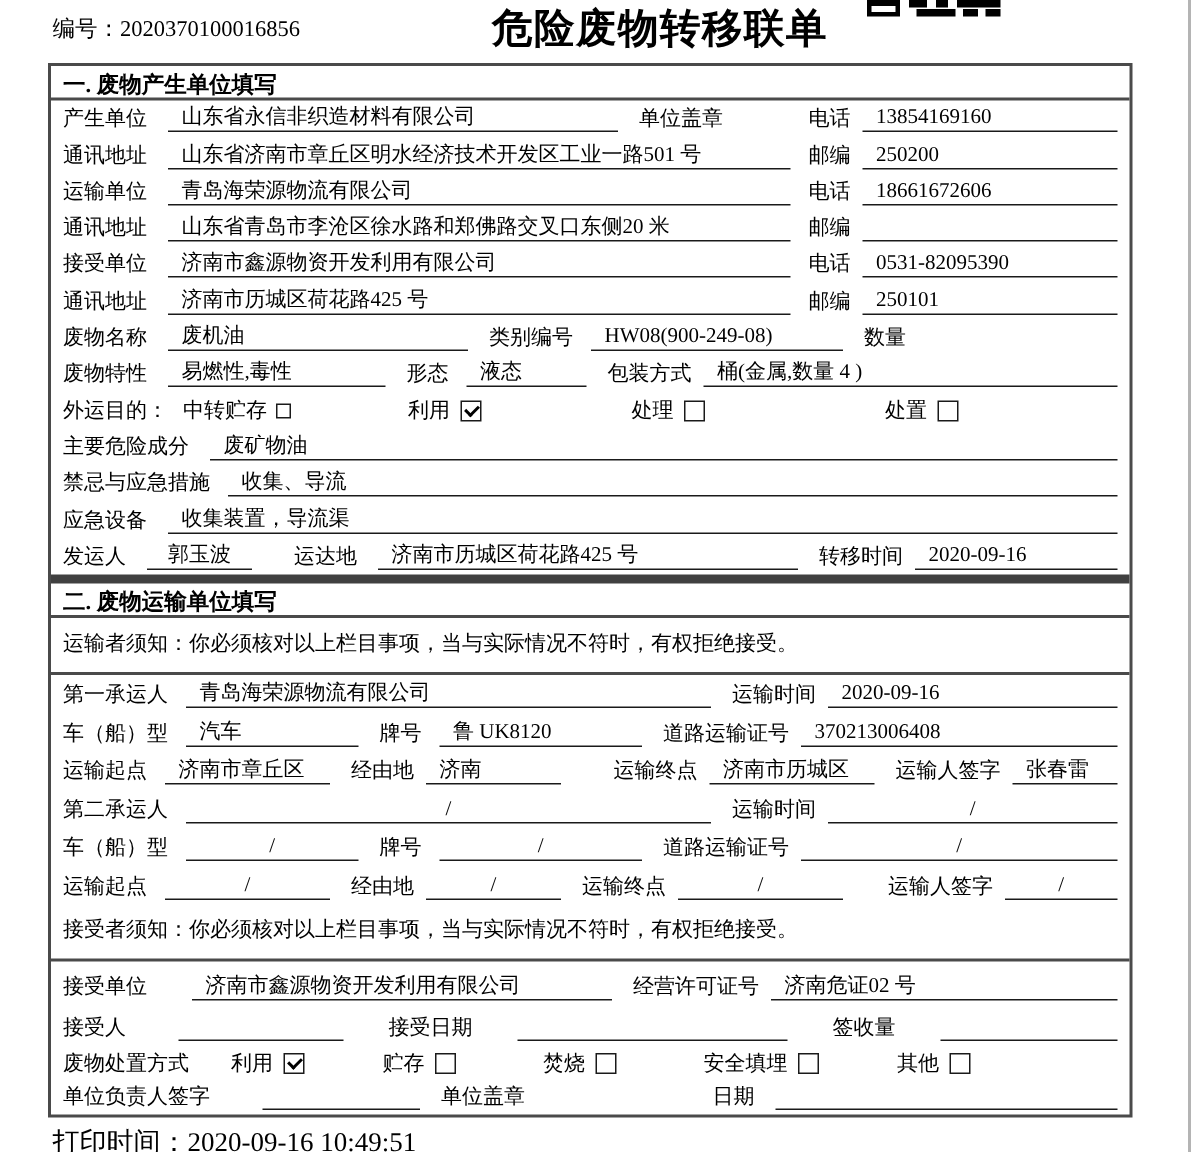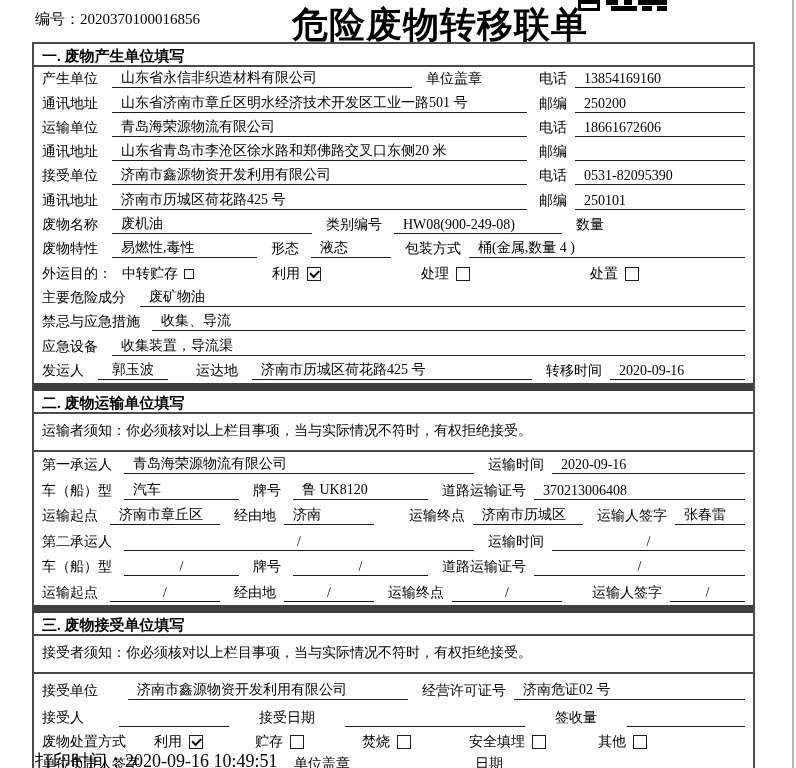--- a/index.html
+++ b/index.html
@@ -3,34 +3,34 @@
 <meta charset="utf-8">
 <style>
   html,body{margin:0;padding:0;}
   body{
     width:796px;height:768px;background:#ffffff;color:#000;
     font-family:"Liberation Serif","DejaVu Serif",serif;
     font-size:14px;position:relative;overflow:hidden;
   }
   .serial{position:absolute;left:35px;top:10px;font-size:15px;white-space:nowrap;}
   .title{position:absolute;left:140px;top:1px;width:600px;text-align:center;
-         font-size:36px;font-weight:bold;letter-spacing:1px;}
+         font-size:27px;font-weight:bold;letter-spacing:1px;}
   .page-edge{position:absolute;right:2px;top:0;width:2px;height:768px;background:#b4b4b4;}
 
   
   .qr{position:absolute;left:578px;top:0;width:90px;height:11px;}
   .qr .sq{position:absolute;left:0;top:0;width:22px;height:11px;box-sizing:border-box;
           border:3px solid #000;border-top-width:4px;background:#fff;}
   .qr .b{position:absolute;background:#000;}
 
   .form{position:absolute;left:32px;top:42px;width:723px;box-sizing:border-box;
         border:2px solid #4a4a4a;background:#fff;}
   .sec-head{font-weight:bold;font-size:15px;padding:3px 8px 2px;height:16px;
             border-bottom:2px solid #4a4a4a;white-space:nowrap;}
-  .sec-head.bt{border-top:8px solid #404040;}
+  .sec-head.bt{border-top:6px solid #404040;}
   .notice{padding:8px 8px 10px;border-bottom:2px solid #4a4a4a;white-space:nowrap;}
 
   .row{display:flex;align-items:flex-end;padding:0 8px 3px;box-sizing:border-box;white-space:nowrap;}
   .row.center{align-items:center;padding-bottom:0;}
   .r1{height:24.3px;}
   .r2{height:25.5px;}
   .h29{height:29px;} .h27{height:27px;} .h25{height:25px;} .h21{height:21px;}
 
   .lbl{white-space:nowrap;}
   .fld{border-bottom:1px solid #1a1a1a;padding:0 4px 0 9px;white-space:nowrap;
@@ -232,21 +232,20 @@
     <span class="lbl">运输起点</span>
     <span class="fld w110 ctr ml12">/</span>
     <span class="lbl ml14">经由地</span>
     <span class="fld w90 ctr ml8">/</span>
     <span class="lbl ml14">运输终点</span>
     <span class="fld w110 ctr ml8">/</span>
     <span class="lbl ml30">运输人签字</span>
     <span class="fld grow ctr ml8">/</span>
   </div>
 
-  <div class="sec-head bt">三. 废物接受单位填写</div>
   <div class="notice">接受者须知：你必须核对以上栏目事项，当与实际情况不符时，有权拒绝接受。</div>
 
   <div class="row h29">
     <span class="lbl">接受单位</span>
     <span class="fld w280 ml30">济南市鑫源物资开发利用有限公司</span>
     <span class="lbl ml14">经营许可证号</span>
     <span class="fld grow ml8">济南危证02 号</span>
   </div>
 
   <div class="row h27">

